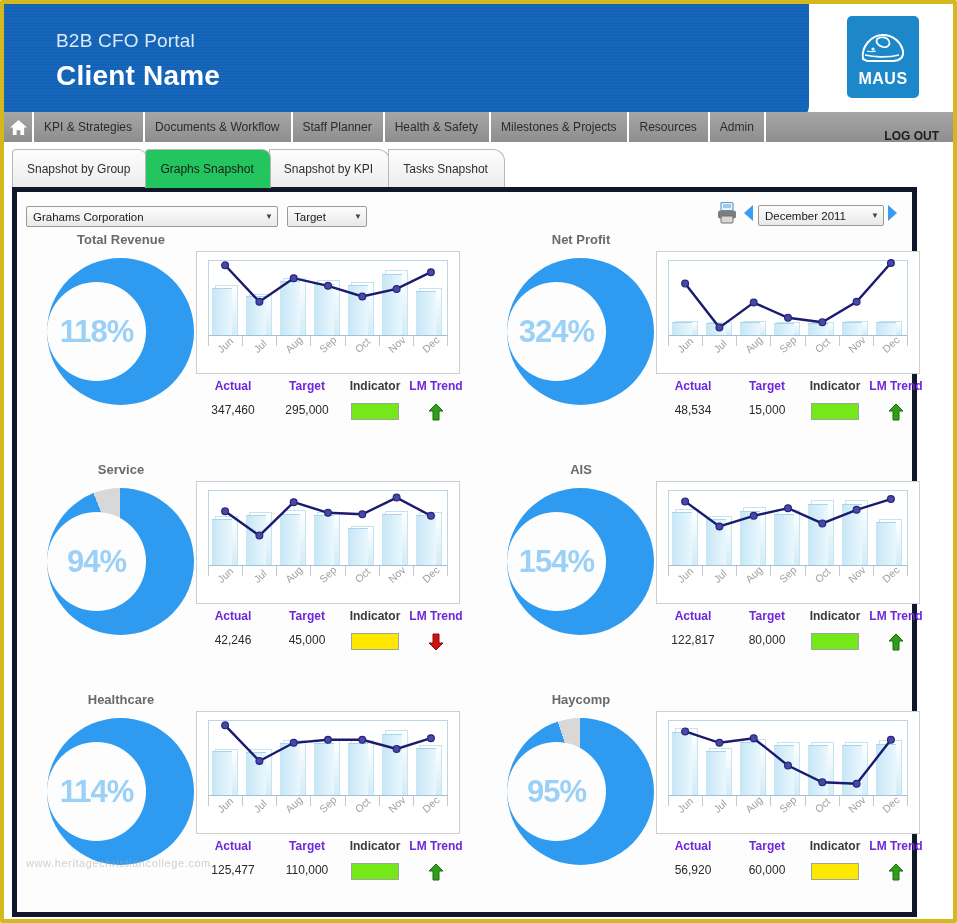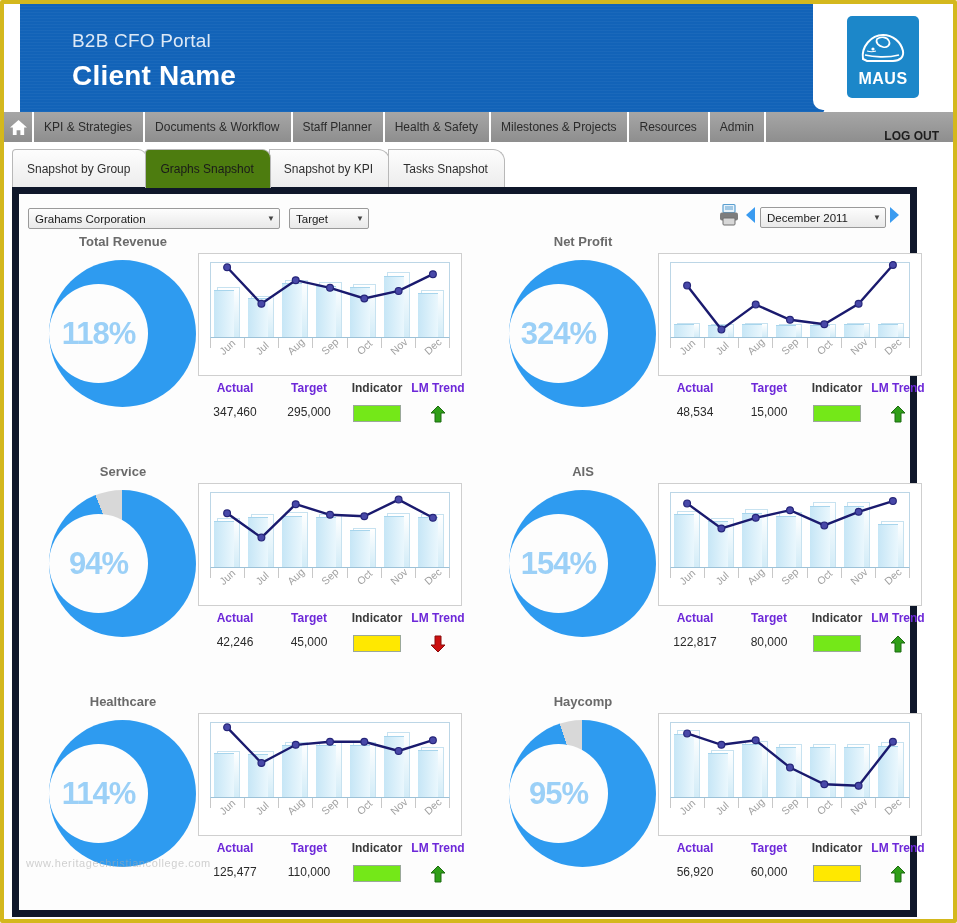--- a/index.html
+++ b/index.html
@@ -20,21 +20,21 @@
     overflow: hidden;
   }
 
   
   .header-wrap {
     position: absolute; left: 0; top: 0;
     width: 949px; height: 108px;
     background: #ffffff;
   }
   .header-banner {
-    position: absolute; left: 16px; top: 0;
+    position: absolute; left: 0; top: 0;
     width: 805px; height: 114px;
     background: #1263b8;
     background-image:
       repeating-linear-gradient(0deg, rgba(255,255,255,.035) 0 1px, rgba(0,0,0,0) 1px 3px);
     border-radius: 0 0 12px 0;
     padding-left: 28px;
   }
   .header-title-small {
     position: absolute; left: 52px; top: 26px;
     font-size: 19px; color: #dde9f6; letter-spacing: .2px;
@@ -94,32 +94,32 @@
     display: flex; align-items: center;
     font-size: 12px; color: #2f2f2f;
     background: linear-gradient(180deg, #fdfdfd 0%, #ececec 100%);
     border: 1px solid #b8b8b8; border-bottom: none;
     border-radius: 4px 9px 0 0;
     margin-right: -2px;
     cursor: pointer;
   }
   .tab.skew { border-radius: 0 12px 0 0; }
   .tab.active {
-    background: #4d7c0f;
+    background: #22c55e;
     z-index: 5;
     border-color: #b8b8b8;
     color: #1a1a1a;
   }
 
   
   .panel {
     position: absolute; left: 8px; top: 183px;
     width: 905px; height: 730px;
     background: #fdfdfd;
-    border: 7px solid #0f172a;
+    border: 5px solid #0f172a;
   }
 
   
   .toolbar { position: relative; height: 40px; }
   .combo {
     position: absolute;
     height: 21px;
     background: linear-gradient(180deg,#fdfdfd 0%, #e9e9e9 100%);
     border: 1px solid #9a9a9a;
     border-radius: 2px;

